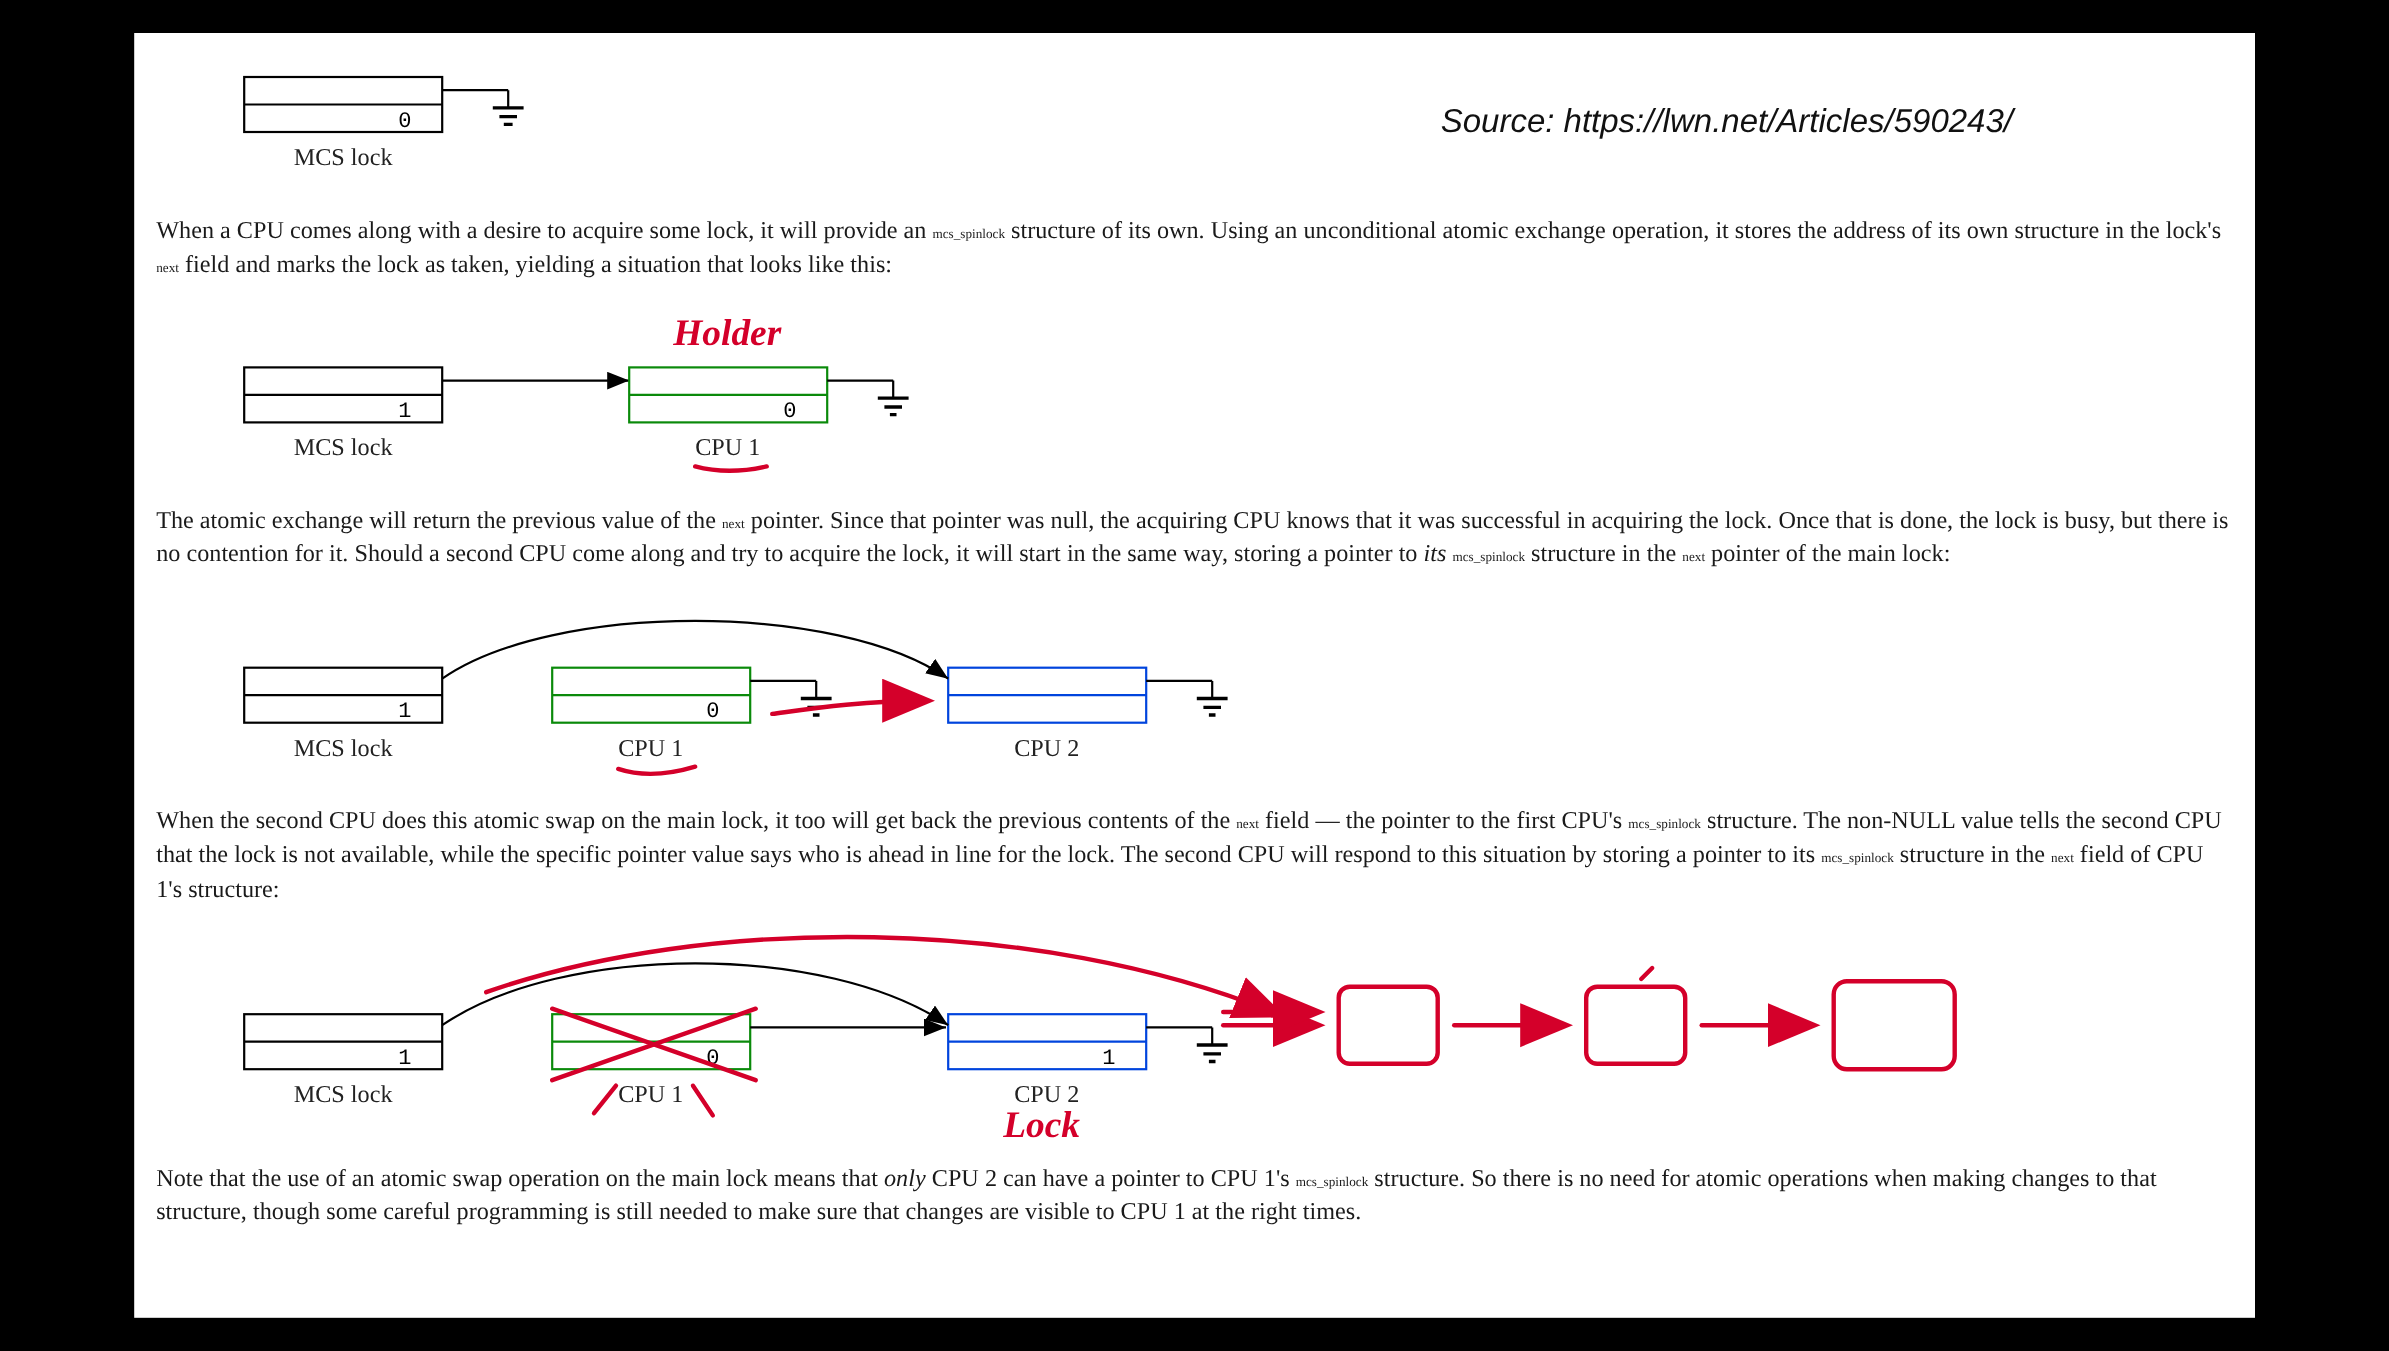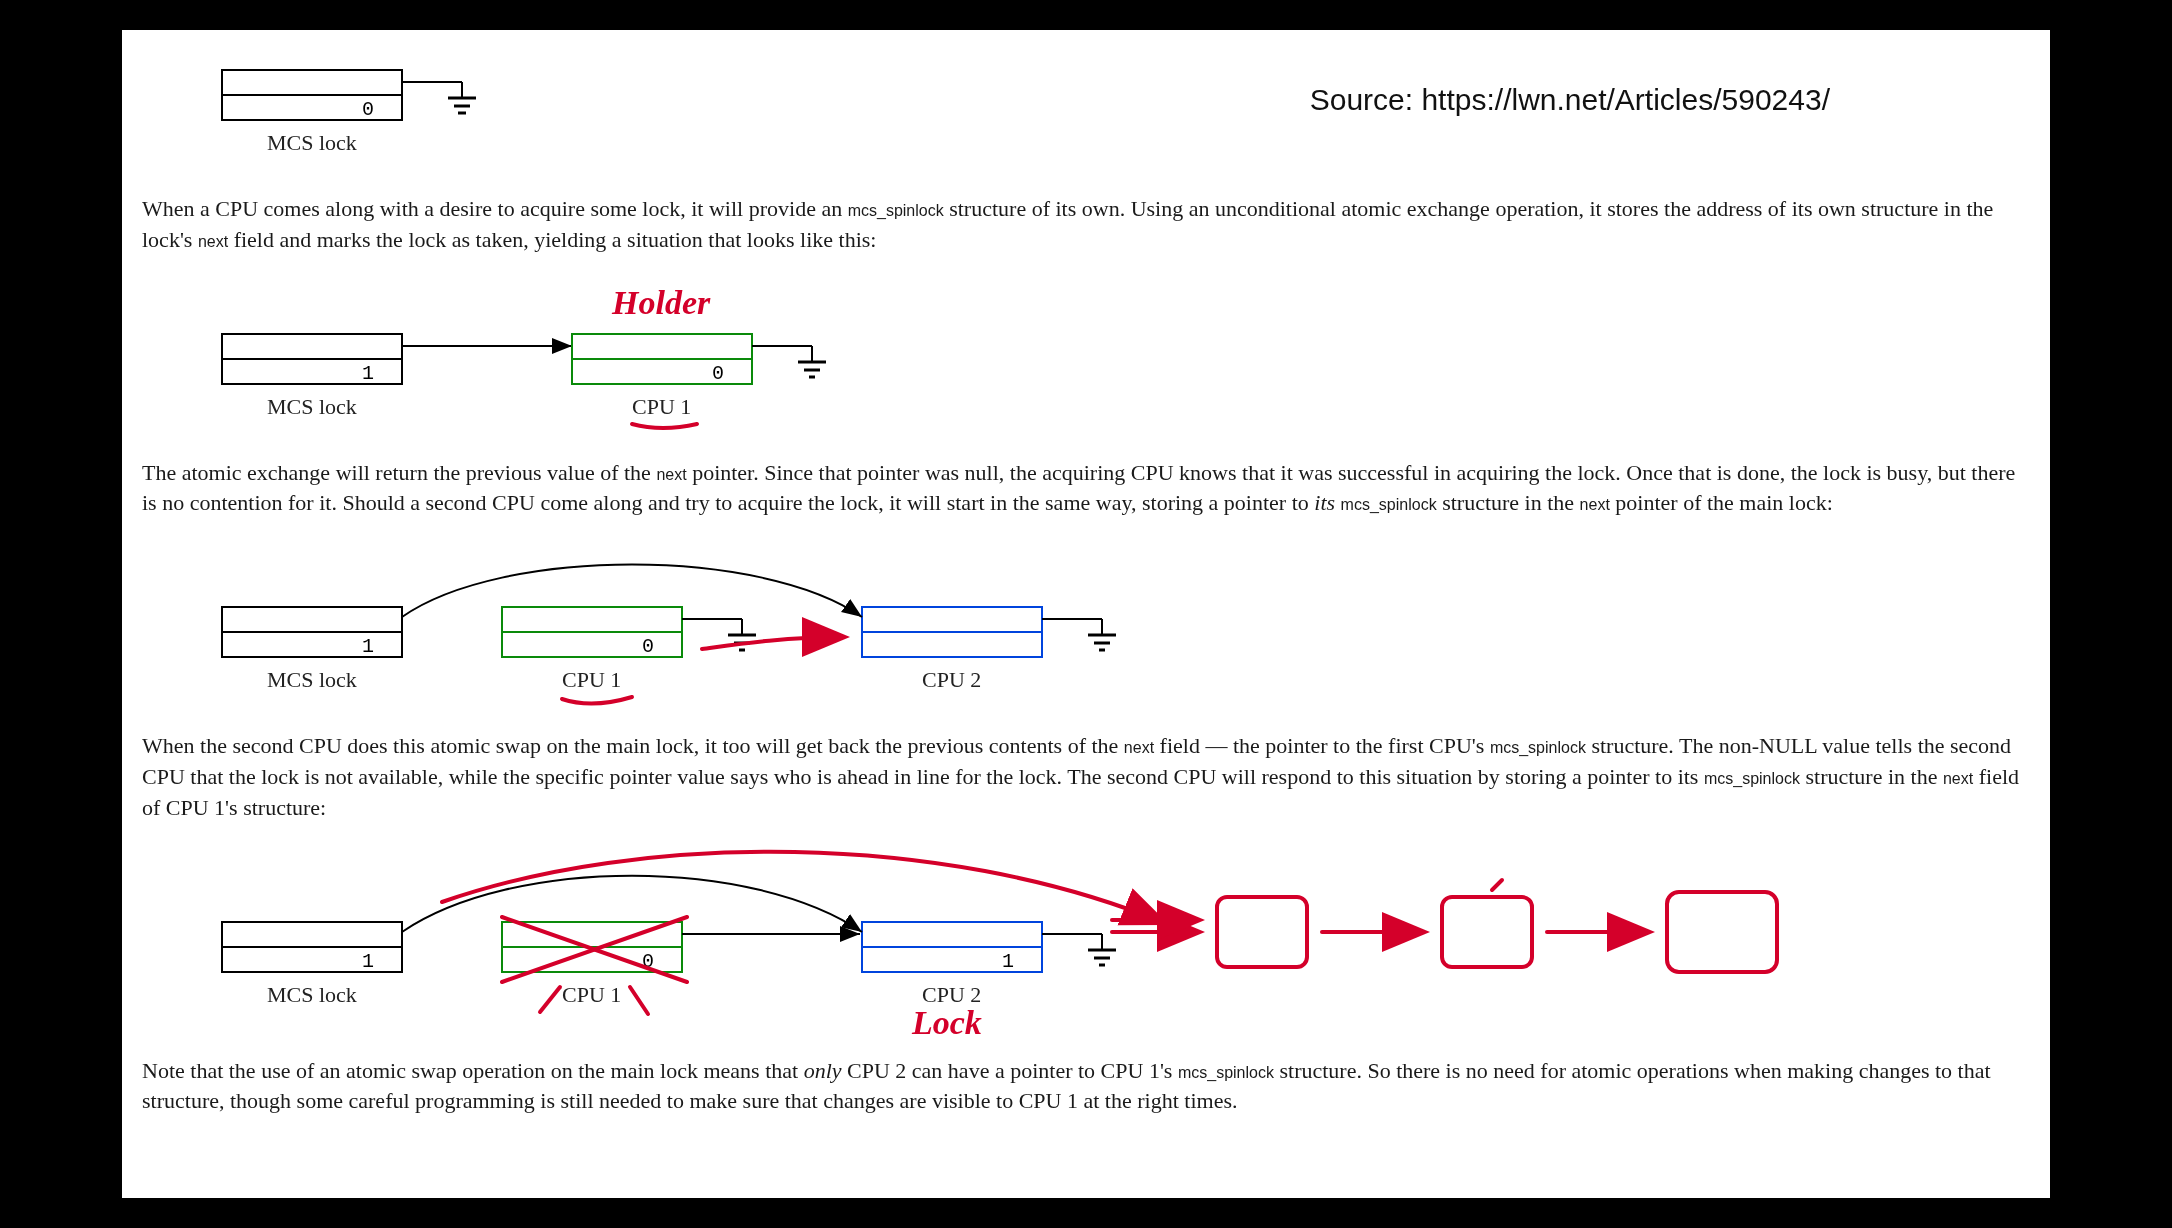--- a/index.html
+++ b/index.html
@@ -28,34 +28,35 @@
     left: 122px;
     right: 122px;
     bottom: 30px;
     background: #fff;
     overflow: hidden;
     padding: 30px 20px 0 20px;
     box-sizing: border-box;
   }
   .source {
     position: absolute;
-    top: 53px;
+    top: 64px;
     right: 220px;
+    font-style: italic;
     font-family: Arial, Helvetica, sans-serif;
     font-size: 30px;
     color: #111;
   }
   .para {
     font-size: 22px;
     line-height: 1.4;
     margin: 14px 0 18px 0;
   }
   code, .mono {
-    font-family: Liberation Sans, sans-serif;
-    font-size: 16px;
+    font-family: Liberation Serif, serif;
+    font-size: 12px;
   }
   .red-hand {
     font-family: "Comic Sans MS", cursive;
     color: #d4002a;
     font-style: italic;
     font-weight: bold;
   }
   
   .diagram {
     position: relative;

